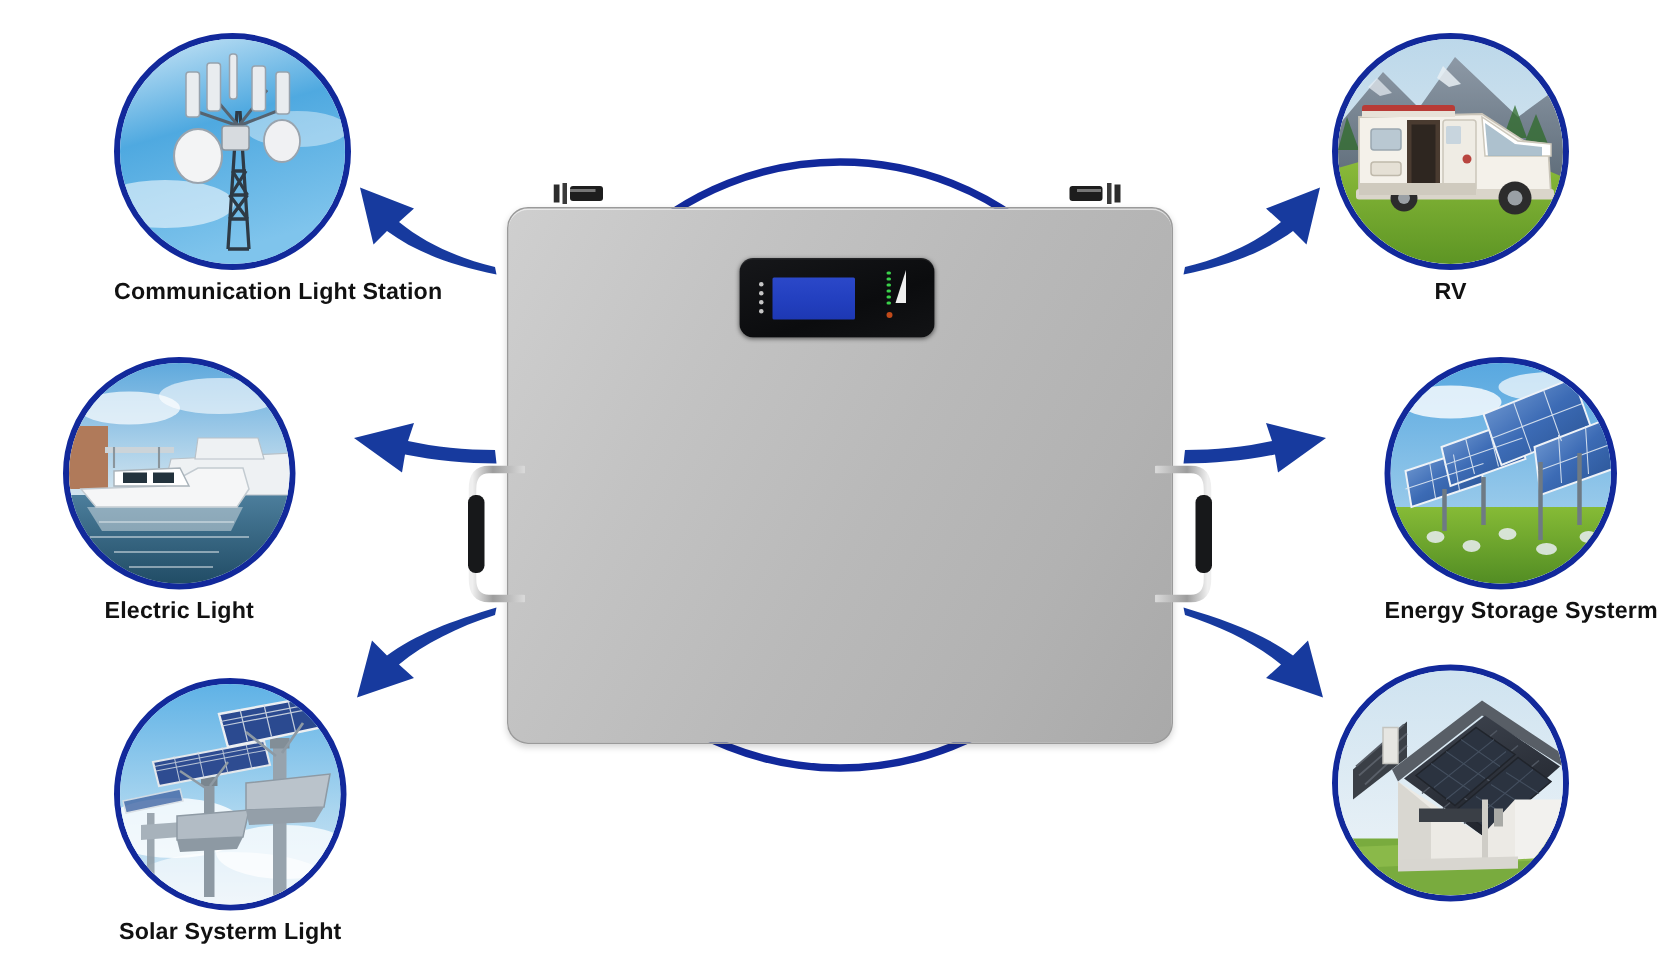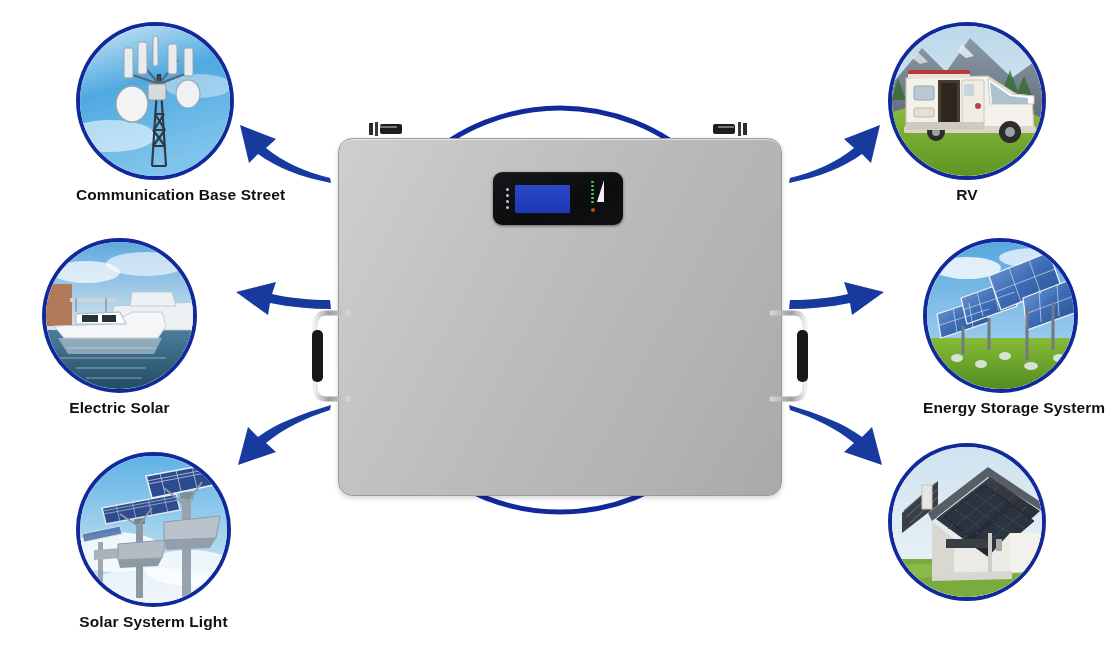--- a/index.html
+++ b/index.html
@@ -204,21 +204,21 @@
           <rect x="58" y="16" width="9" height="32" rx="2"></rect>
           <rect x="88" y="18" width="9" height="30" rx="2"></rect>
           <rect x="104" y="22" width="9" height="28" rx="2"></rect>
           <rect x="73" y="10" width="5" height="30" rx="2"></rect>
         </g>
         <ellipse cx="52" cy="78" rx="16" ry="18" fill="#f3f4f5" stroke="#9aa4ae" stroke-width="1.4"></ellipse>
         <ellipse cx="108" cy="68" rx="12" ry="14" fill="#f0f1f3" stroke="#9aa4ae" stroke-width="1.2"></ellipse>
         <rect x="68" y="58" width="18" height="16" rx="2" fill="#d7dbdf" stroke="#8d969f"></rect>
       </svg>
     </div>
-    <div class="caption">Communication Base Street</div>
+    <div class="caption">Communication Light Station</div>
   </div>
 
   <div class="node" style="left:42px; top:238px;">
     <div class="ring" style="width:155px;height:155px;">
       <svg width="150" height="150" viewBox="0 0 150 150">
         <defs>
           <linearGradient id="skyB" x1="0" y1="0" x2="0" y2="1">
             <stop offset="0%" stop-color="#5fa9dd"></stop>
               <stop offset="60%" stop-color="#a8cfe9"></stop>
             <stop offset="100%" stop-color="#d6e6ef"></stop>
@@ -244,21 +244,21 @@
         <path d="M24 56 L70 56 L70 60 L24 60 Z" fill="#ccd4d9"></path>
         <g stroke="#8a959c" stroke-width="1.4">
             <path d="M30 56 L30 70 M60 56 L60 70"></path>
           </g>
         <g stroke="#ffffff" stroke-width="1.2" opacity="0.45" fill="none">
           <path d="M20 106 H110 M14 116 H120 M30 126 H100 M40 136 H96"></path>
         </g>
         <path d="M12 96 L116 96 L108 112 L22 112 Z" fill="#d9e1e6" opacity="0.5"></path>
       </svg>
     </div>
-    <div class="caption">Electric Solar</div>
+    <div class="caption">Electric Light</div>
   </div>
 
   <div class="node" style="left:76px; top:452px;">
     <div class="ring" style="width:155px;height:155px;">
       <svg width="150" height="150" viewBox="0 0 150 150">
         <defs>
           <linearGradient id="skyC" x1="0" y1="0" x2="0" y2="1">
             <stop offset="0%" stop-color="#5fb2e6"></stop>
               <stop offset="55%" stop-color="#a9d5ef"></stop>
             <stop offset="100%" stop-color="#dceaf4"></stop>

